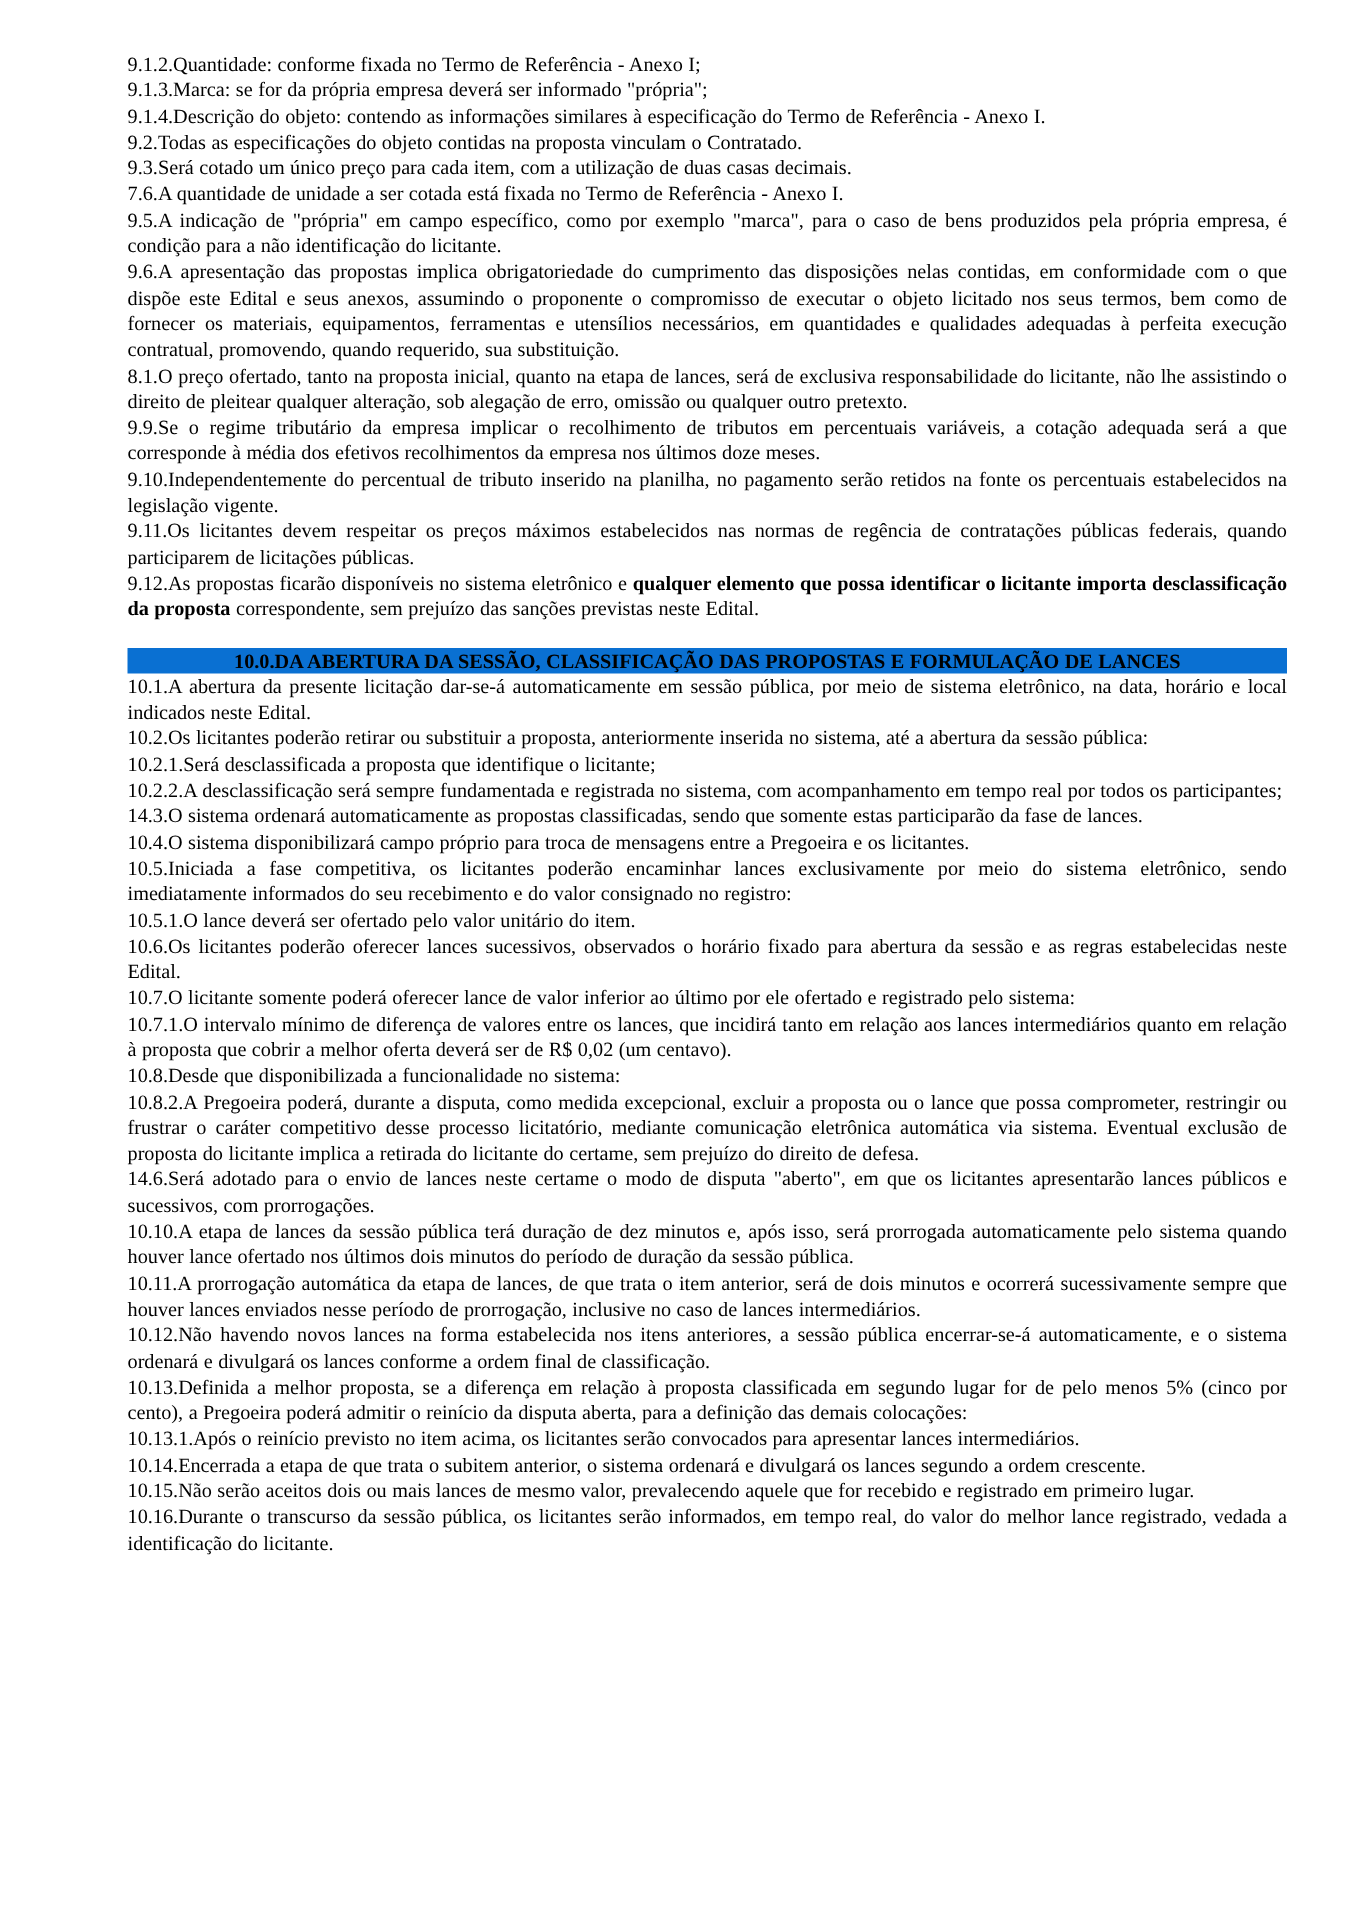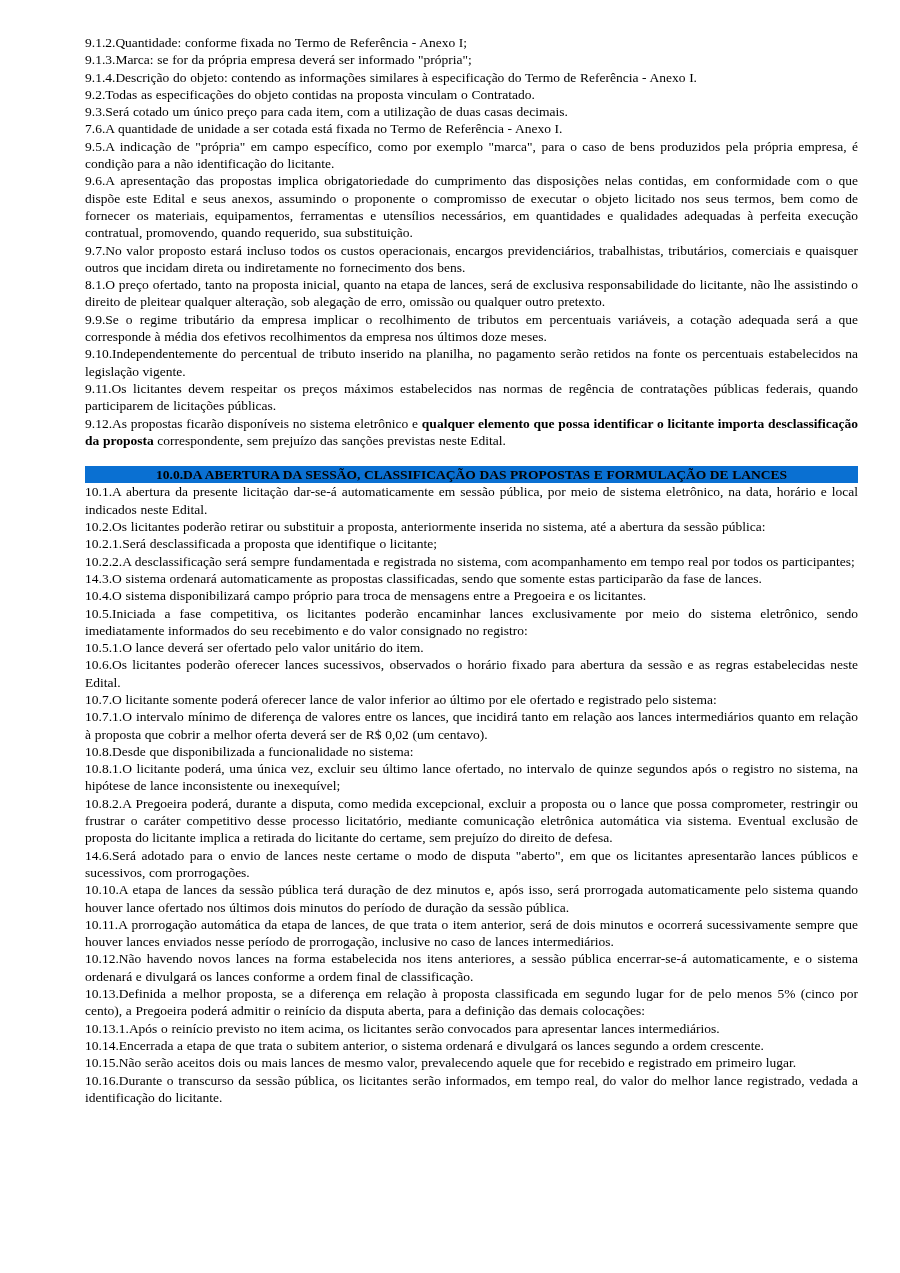--- a/index.html
+++ b/index.html
@@ -45,40 +45,38 @@
 <div class="page">
   <div>
       <p class="para"><span>9.1.2.Quantidade: conforme fixada no Termo de Referência - Anexo I;</span></p>
       <p class="para"><span>9.1.3.Marca: se for da própria empresa deverá ser informado "própria";</span></p>
       <p class="para"><span>9.1.4.Descrição do objeto: contendo as informações similares à especificação do Termo de Referência - Anexo I.</span></p>
       <p class="para"><span>9.2.Todas as especificações do objeto contidas na proposta vinculam o Contratado.</span></p>
       <p class="para"><span>9.3.Será cotado um único preço para cada item, com a utilização de duas casas decimais.</span></p>
       <p class="para"><span>7.6.A quantidade de unidade a ser cotada está fixada no Termo de Referência - Anexo I.</span></p>
       <p class="para"><span>9.5.A indicação de "própria" em campo específico, como por exemplo "marca", para o caso de bens produzidos pela própria empresa, é condição para a não identificação do licitante.</span></p>
       <p class="para"><span>9.6.A apresentação das propostas implica obrigatoriedade do cumprimento das disposições nelas contidas, em conformidade com o que dispõe este Edital e seus anexos, assumindo o proponente o compromisso de executar o objeto licitado nos seus termos, bem como de fornecer os materiais, equipamentos, ferramentas e utensílios necessários, em quantidades e qualidades adequadas à perfeita execução contratual, promovendo, quando requerido, sua substituição.</span></p>
-      <p class="para"><span>9.7.No valor proposto estará incluso todos os custos operacionais, encargos previdenciários, trabalhistas, tributários, comerciais e quaisquer outros que incidam direta ou indiretamente no fornecimento dos bens.</span></p>
       <p class="para"><span>8.1.O preço ofertado, tanto na proposta inicial, quanto na etapa de lances, será de exclusiva responsabilidade do licitante, não lhe assistindo o direito de pleitear qualquer alteração, sob alegação de erro, omissão ou qualquer outro pretexto.</span></p>
       <p class="para"><span>9.9.Se o regime tributário da empresa implicar o recolhimento de tributos em percentuais variáveis, a cotação adequada será a que corresponde à média dos efetivos recolhimentos da empresa nos últimos doze meses.</span></p>
       <p class="para"><span>9.10.Independentemente do percentual de tributo inserido na planilha, no pagamento serão retidos na fonte os percentuais estabelecidos na legislação vigente.</span></p>
       <p class="para"><span>9.11.Os licitantes devem respeitar os preços máximos estabelecidos nas normas de regência de contratações públicas federais, quando participarem de licitações públicas.</span></p>
       <p class="para"><span>9.12.As propostas ficarão disponíveis no sistema eletrônico e </span><span class="bold">qualquer elemento que possa identificar o licitante importa desclassificação da proposta</span><span> correspondente, sem prejuízo das sanções previstas neste Edital.</span></p>
       <p class="para section-header" style="background-color: rgb(10, 112, 210); color: rgb(0, 0, 0);"><span>10.0.DA ABERTURA DA SESSÃO, CLASSIFICAÇÃO DAS PROPOSTAS E FORMULAÇÃO DE LANCES</span></p>
       <p class="para"><span>10.1.A abertura da presente licitação dar-se-á automaticamente em sessão pública, por meio de sistema eletrônico, na data, horário e local indicados neste Edital.</span></p>
       <p class="para"><span>10.2.Os licitantes poderão retirar ou substituir a proposta, anteriormente inserida no sistema, até a abertura da sessão pública:</span></p>
       <p class="para"><span>10.2.1.Será desclassificada a proposta que identifique o licitante;</span></p>
       <p class="para"><span>10.2.2.A desclassificação será sempre fundamentada e registrada no sistema, com acompanhamento em tempo real por todos os participantes;</span></p>
       <p class="para"><span>14.3.O sistema ordenará automaticamente as propostas classificadas, sendo que somente estas participarão da fase de lances.</span></p>
       <p class="para"><span>10.4.O sistema disponibilizará campo próprio para troca de mensagens entre a Pregoeira e os licitantes.</span></p>
       <p class="para"><span>10.5.Iniciada a fase competitiva, os licitantes poderão encaminhar lances exclusivamente por meio do sistema eletrônico, sendo imediatamente informados do seu recebimento e do valor consignado no registro:</span></p>
       <p class="para"><span>10.5.1.O lance deverá ser ofertado pelo valor unitário do item.</span></p>
       <p class="para"><span>10.6.Os licitantes poderão oferecer lances sucessivos, observados o horário fixado para abertura da sessão e as regras estabelecidas neste Edital.</span></p>
       <p class="para"><span>10.7.O licitante somente poderá oferecer lance de valor inferior ao último por ele ofertado e registrado pelo sistema:</span></p>
       <p class="para"><span>10.7.1.O intervalo mínimo de diferença de valores entre os lances, que incidirá tanto em relação aos lances intermediários quanto em relação à proposta que cobrir a melhor oferta deverá ser de R$ 0,02 (um centavo).</span></p>
       <p class="para"><span>10.8.Desde que disponibilizada a funcionalidade no sistema:</span></p>
-      <p class="para"><span>10.8.1.O licitante poderá, uma única vez, excluir seu último lance ofertado, no intervalo de quinze segundos após o registro no sistema, na hipótese de lance inconsistente ou inexequível;</span></p>
       <p class="para"><span>10.8.2.A Pregoeira poderá, durante a disputa, como medida excepcional, excluir a proposta ou o lance que possa comprometer, restringir ou frustrar o caráter competitivo desse processo licitatório, mediante comunicação eletrônica automática via sistema. Eventual exclusão de proposta do licitante implica a retirada do licitante do certame, sem prejuízo do direito de defesa.</span></p>
       <p class="para"><span>14.6.Será adotado para o envio de lances neste certame o modo de disputa "aberto", em que os licitantes apresentarão lances públicos e sucessivos, com prorrogações.</span></p>
       <p class="para"><span>10.10.A etapa de lances da sessão pública terá duração de dez minutos e, após isso, será prorrogada automaticamente pelo sistema quando houver lance ofertado nos últimos dois minutos do período de duração da sessão pública.</span></p>
       <p class="para"><span>10.11.A prorrogação automática da etapa de lances, de que trata o item anterior, será de dois minutos e ocorrerá sucessivamente sempre que houver lances enviados nesse período de prorrogação, inclusive no caso de lances intermediários.</span></p>
       <p class="para"><span>10.12.Não havendo novos lances na forma estabelecida nos itens anteriores, a sessão pública encerrar-se-á automaticamente, e o sistema ordenará e divulgará os lances conforme a ordem final de classificação.</span></p>
       <p class="para"><span>10.13.Definida a melhor proposta, se a diferença em relação à proposta classificada em segundo lugar for de pelo menos 5% (cinco por cento), a Pregoeira poderá admitir o reinício da disputa aberta, para a definição das demais colocações:</span></p>
       <p class="para"><span>10.13.1.Após o reinício previsto no item acima, os licitantes serão convocados para apresentar lances intermediários.</span></p>
       <p class="para"><span>10.14.Encerrada a etapa de que trata o subitem anterior, o sistema ordenará e divulgará os lances segundo a ordem crescente.</span></p>
       <p class="para"><span>10.15.Não serão aceitos dois ou mais lances de mesmo valor, prevalecendo aquele que for recebido e registrado em primeiro lugar.</span></p>
       <p class="para"><span>10.16.Durante o transcurso da sessão pública, os licitantes serão informados, em tempo real, do valor do melhor lance registrado, vedada a identificação do licitante.</span></p>

